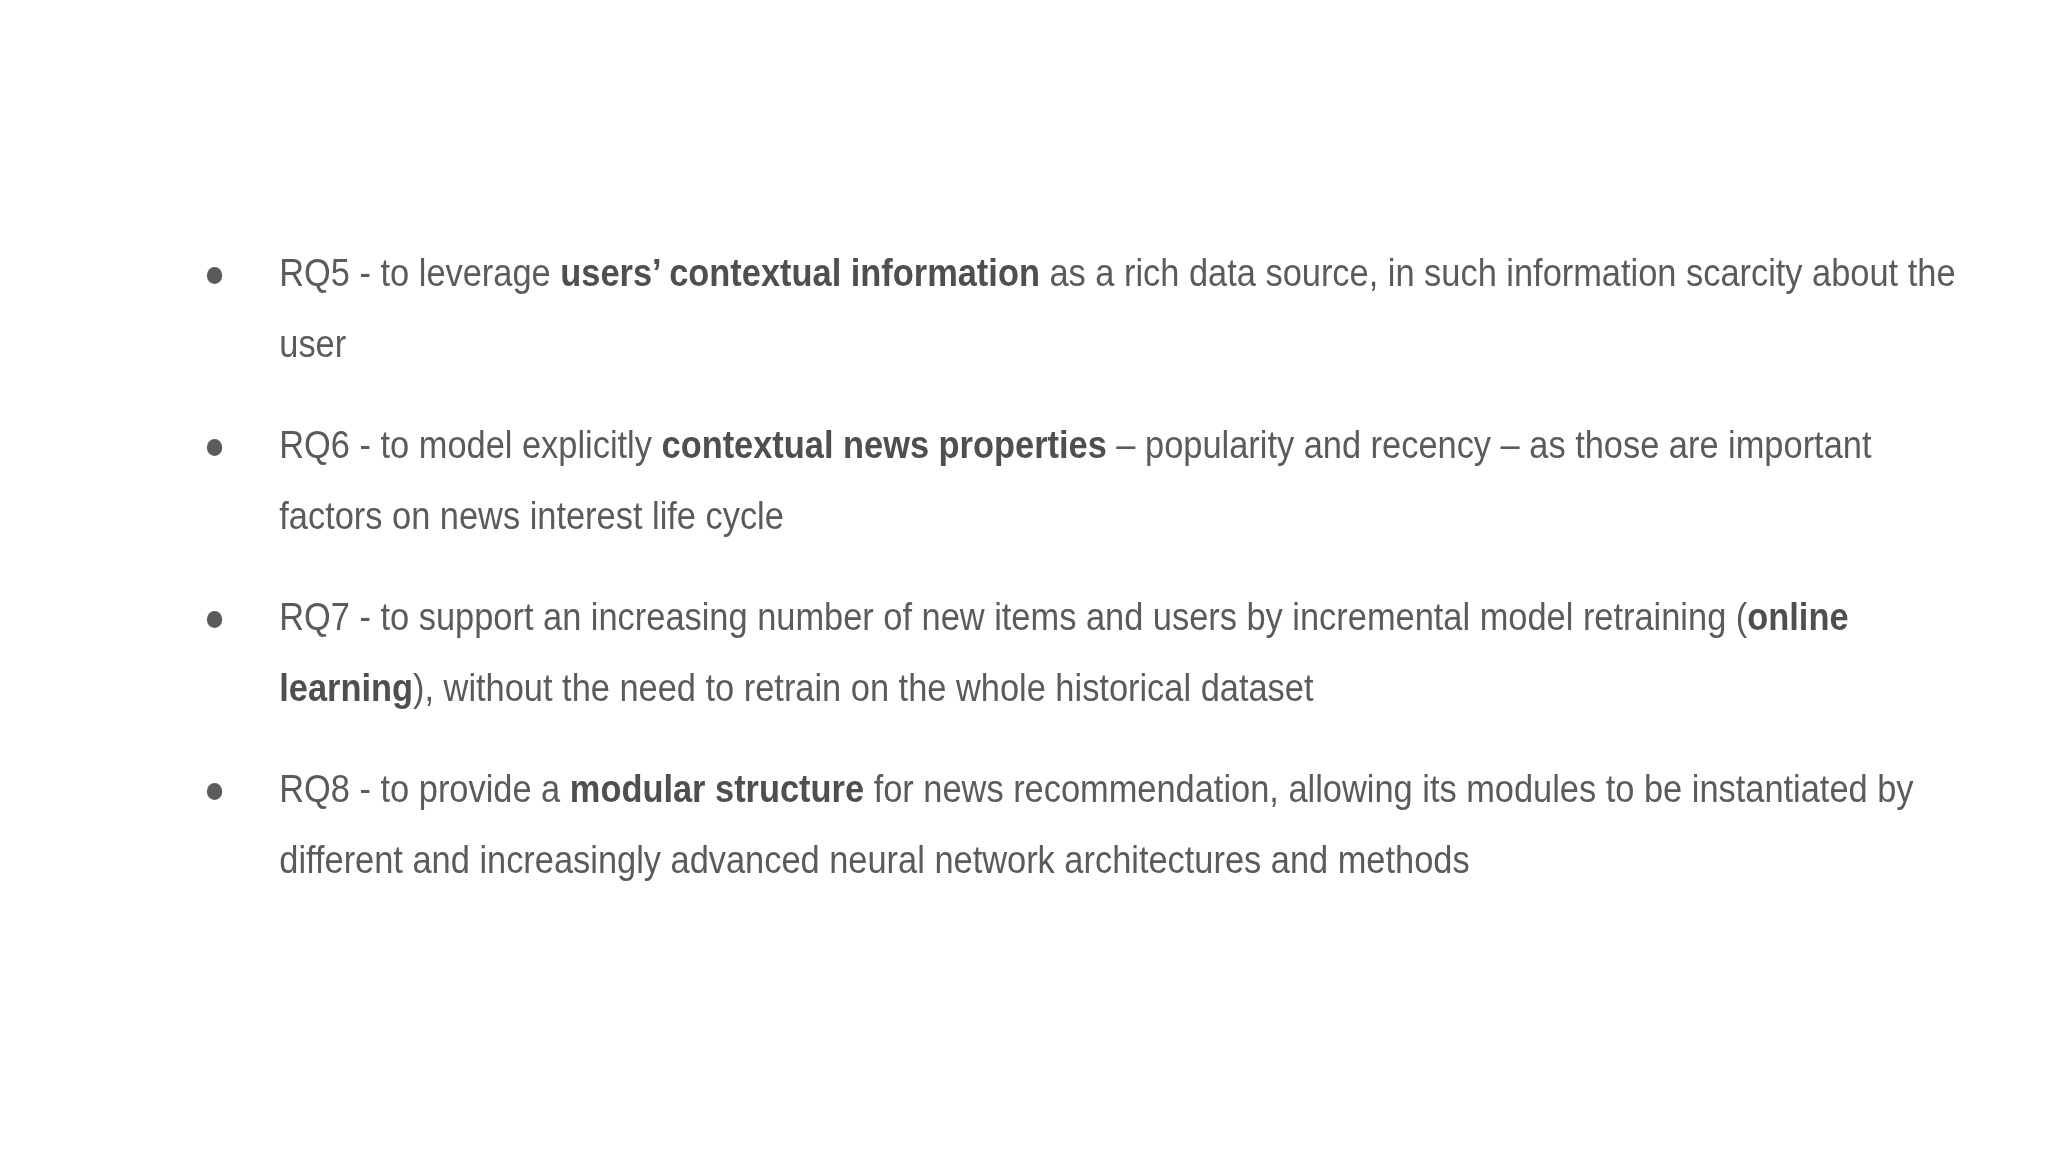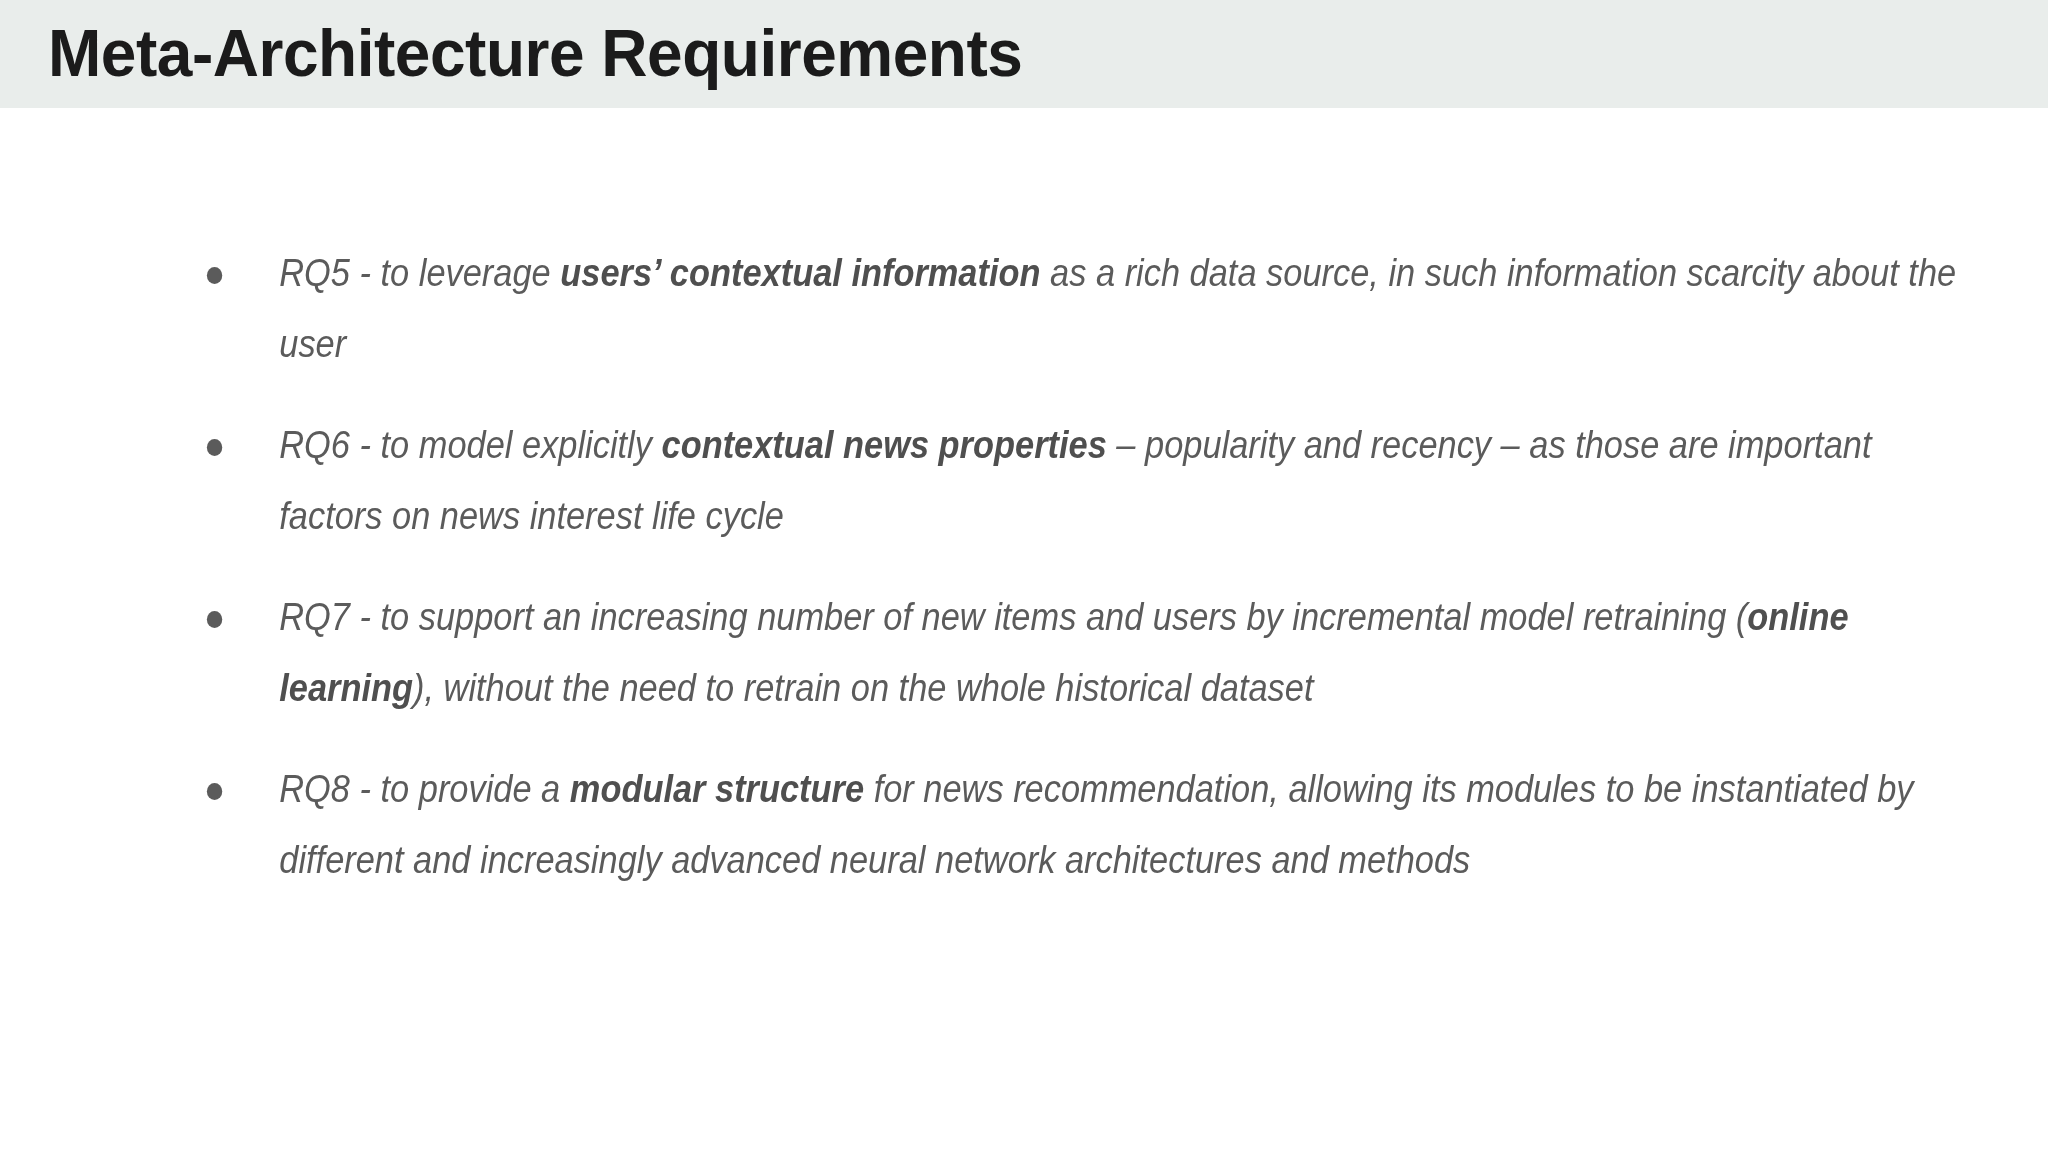--- a/index.html
+++ b/index.html
@@ -49,21 +49,20 @@
     transform-origin: left center;
   }
 
   
   .body-area {
     position: absolute;
     left: 0;
     top: 108px;
     width: 2048px;
     height: 1044px;
-    font-style: italic;
   }
 
   .bullet-list {
     position: absolute;
     left: 196px;
     top: 130px;
     width: 1730px;
     margin: 0;
     padding: 0;
     list-style: none;
@@ -105,23 +104,20 @@
   .bullet-text strong {
     font-weight: 700;
     color: #4f4f4f;
   }
 </style>
 </head>
 <body>
 
 <div class="slide">
 
-  <div class="header-band">
-    <h1 class="slide-title">Meta-Architecture Requirements</h1>
-  </div>
 
   <div class="body-area">
     <ul class="bullet-list">
 
       <li class="bullet-item">
         <span class="bullet-marker"></span>
         <span class="bullet-text">
           <span>RQ5 - to leverage </span><b>users’ contextual information</b><span> as a rich data source, in such information scarcity about the user</span>
         </span>
       </li>

